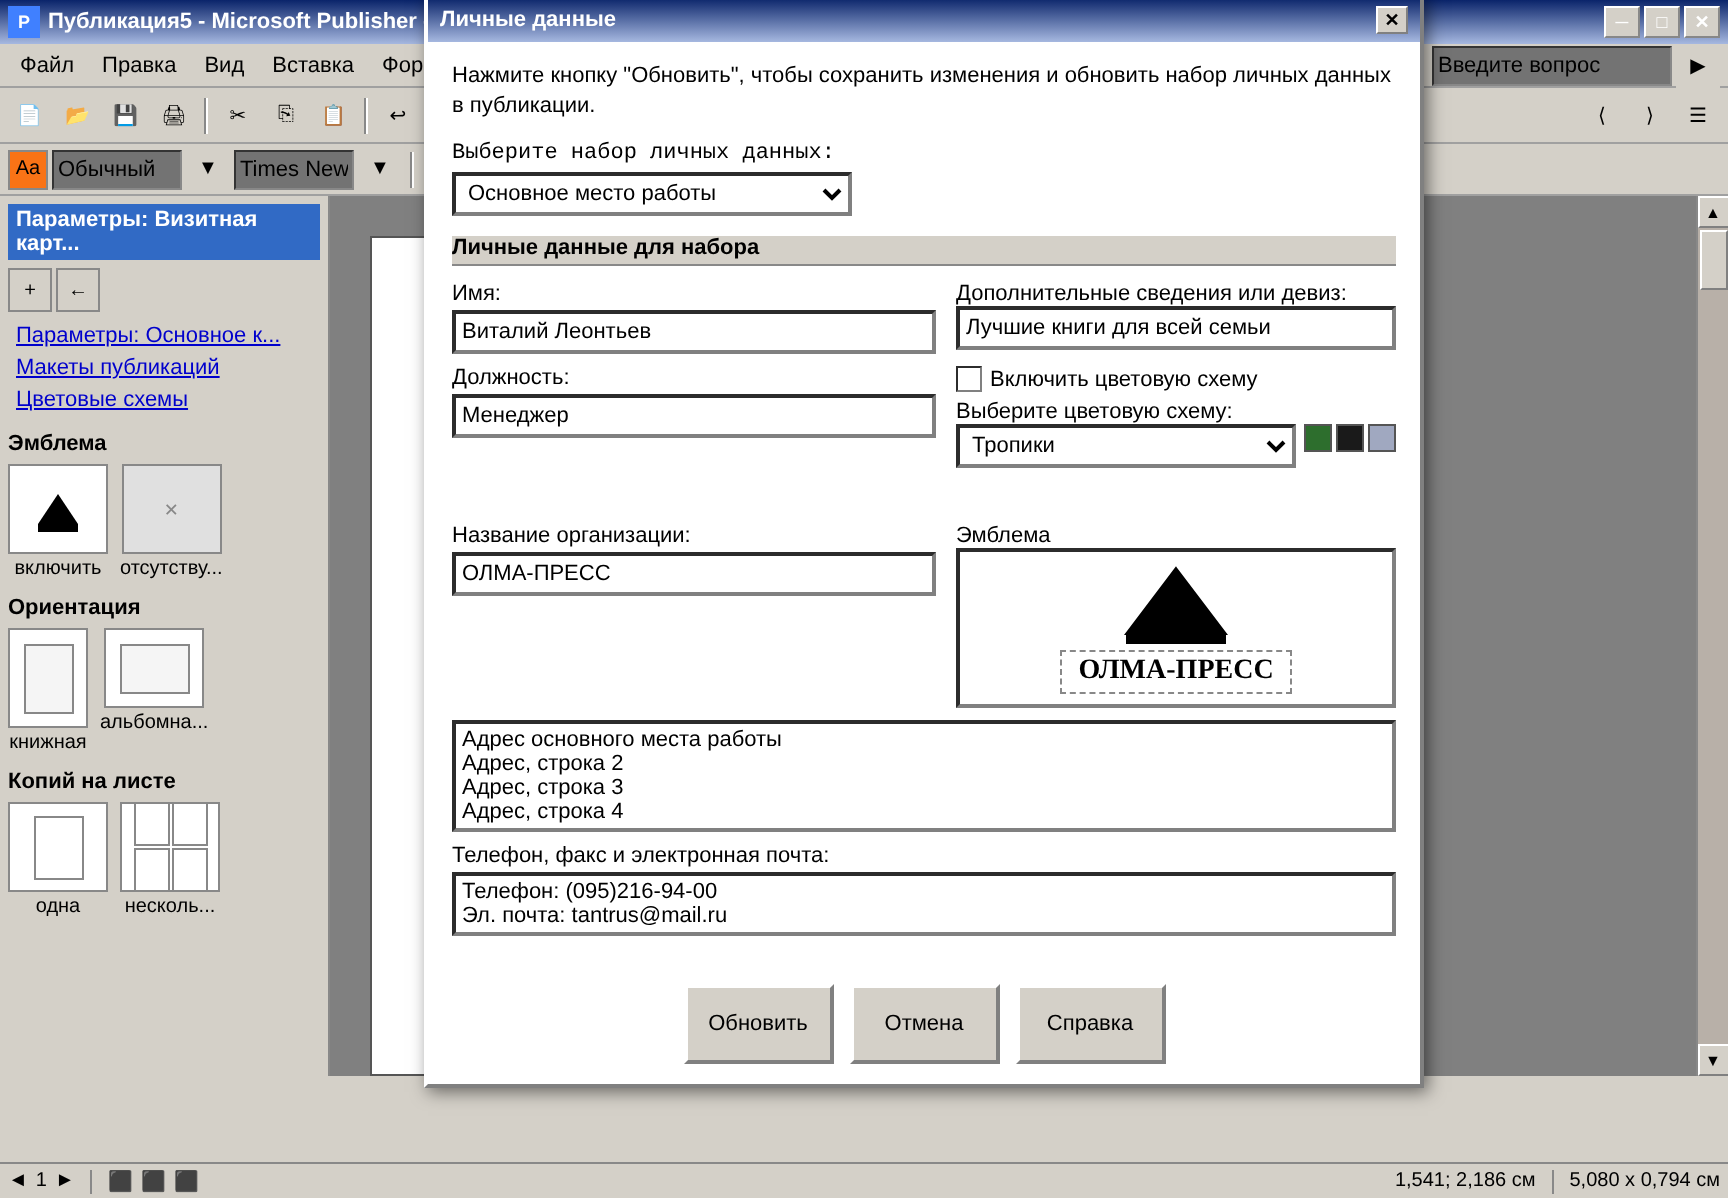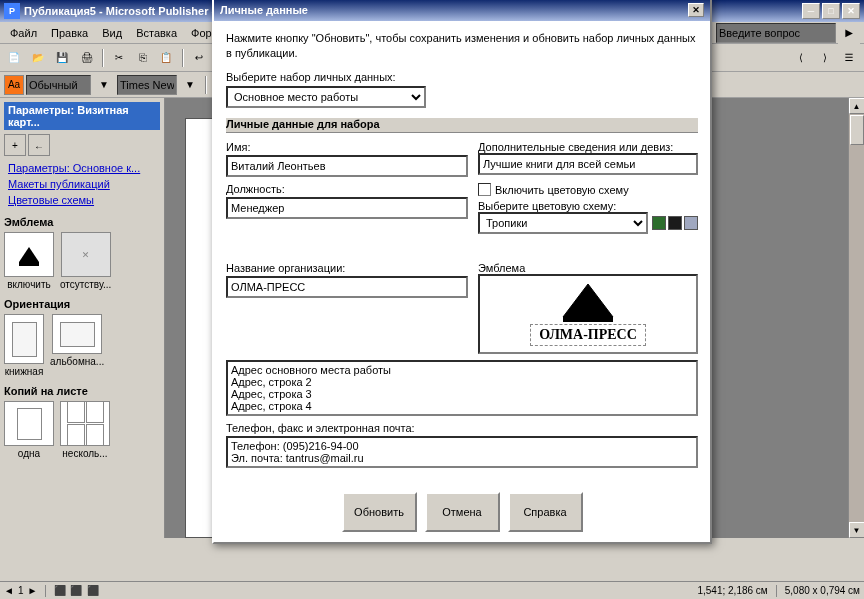--- a/index.html
+++ b/index.html
@@ -291,20 +291,21 @@
       padding: 10px 12px;
     }
     .dialog-desc {
       font-size: 11px;
       margin-bottom: 10px;
       line-height: 1.4;
     }
     .dialog-label {
       font-size: 11px;
       margin-bottom: 3px;
+      font-family: Liberation Mono, monospace;
     }
     .dialog-select {
       width: 200px;
       height: 22px;
       background: white;
       border: 2px inset #808080;
       font-size: 11px;
       padding: 0 2px;
       margin-bottom: 10px;
     }
@@ -352,21 +353,21 @@
       display: flex;
       align-items: center;
       justify-content: center;
     }
     .dialog-right-col {
       width: 220px;
       flex-shrink: 0;
     }
     .color-scheme-select-row {
       display: flex;
-      align-items: center;
+      align-items: flex-start;
       gap: 4px;
       margin-bottom: 22px;
     }
     .color-scheme-select {
       height: 22px;
       border: 2px inset #808080;
       background: white;
       font-size: 11px;
       padding: 0 2px;
       flex: 1;

